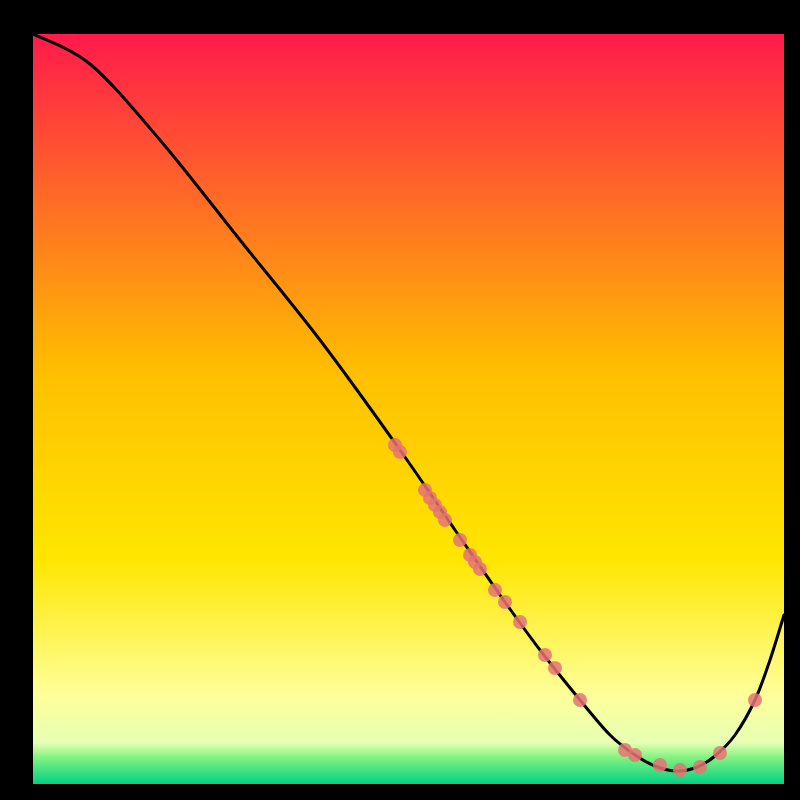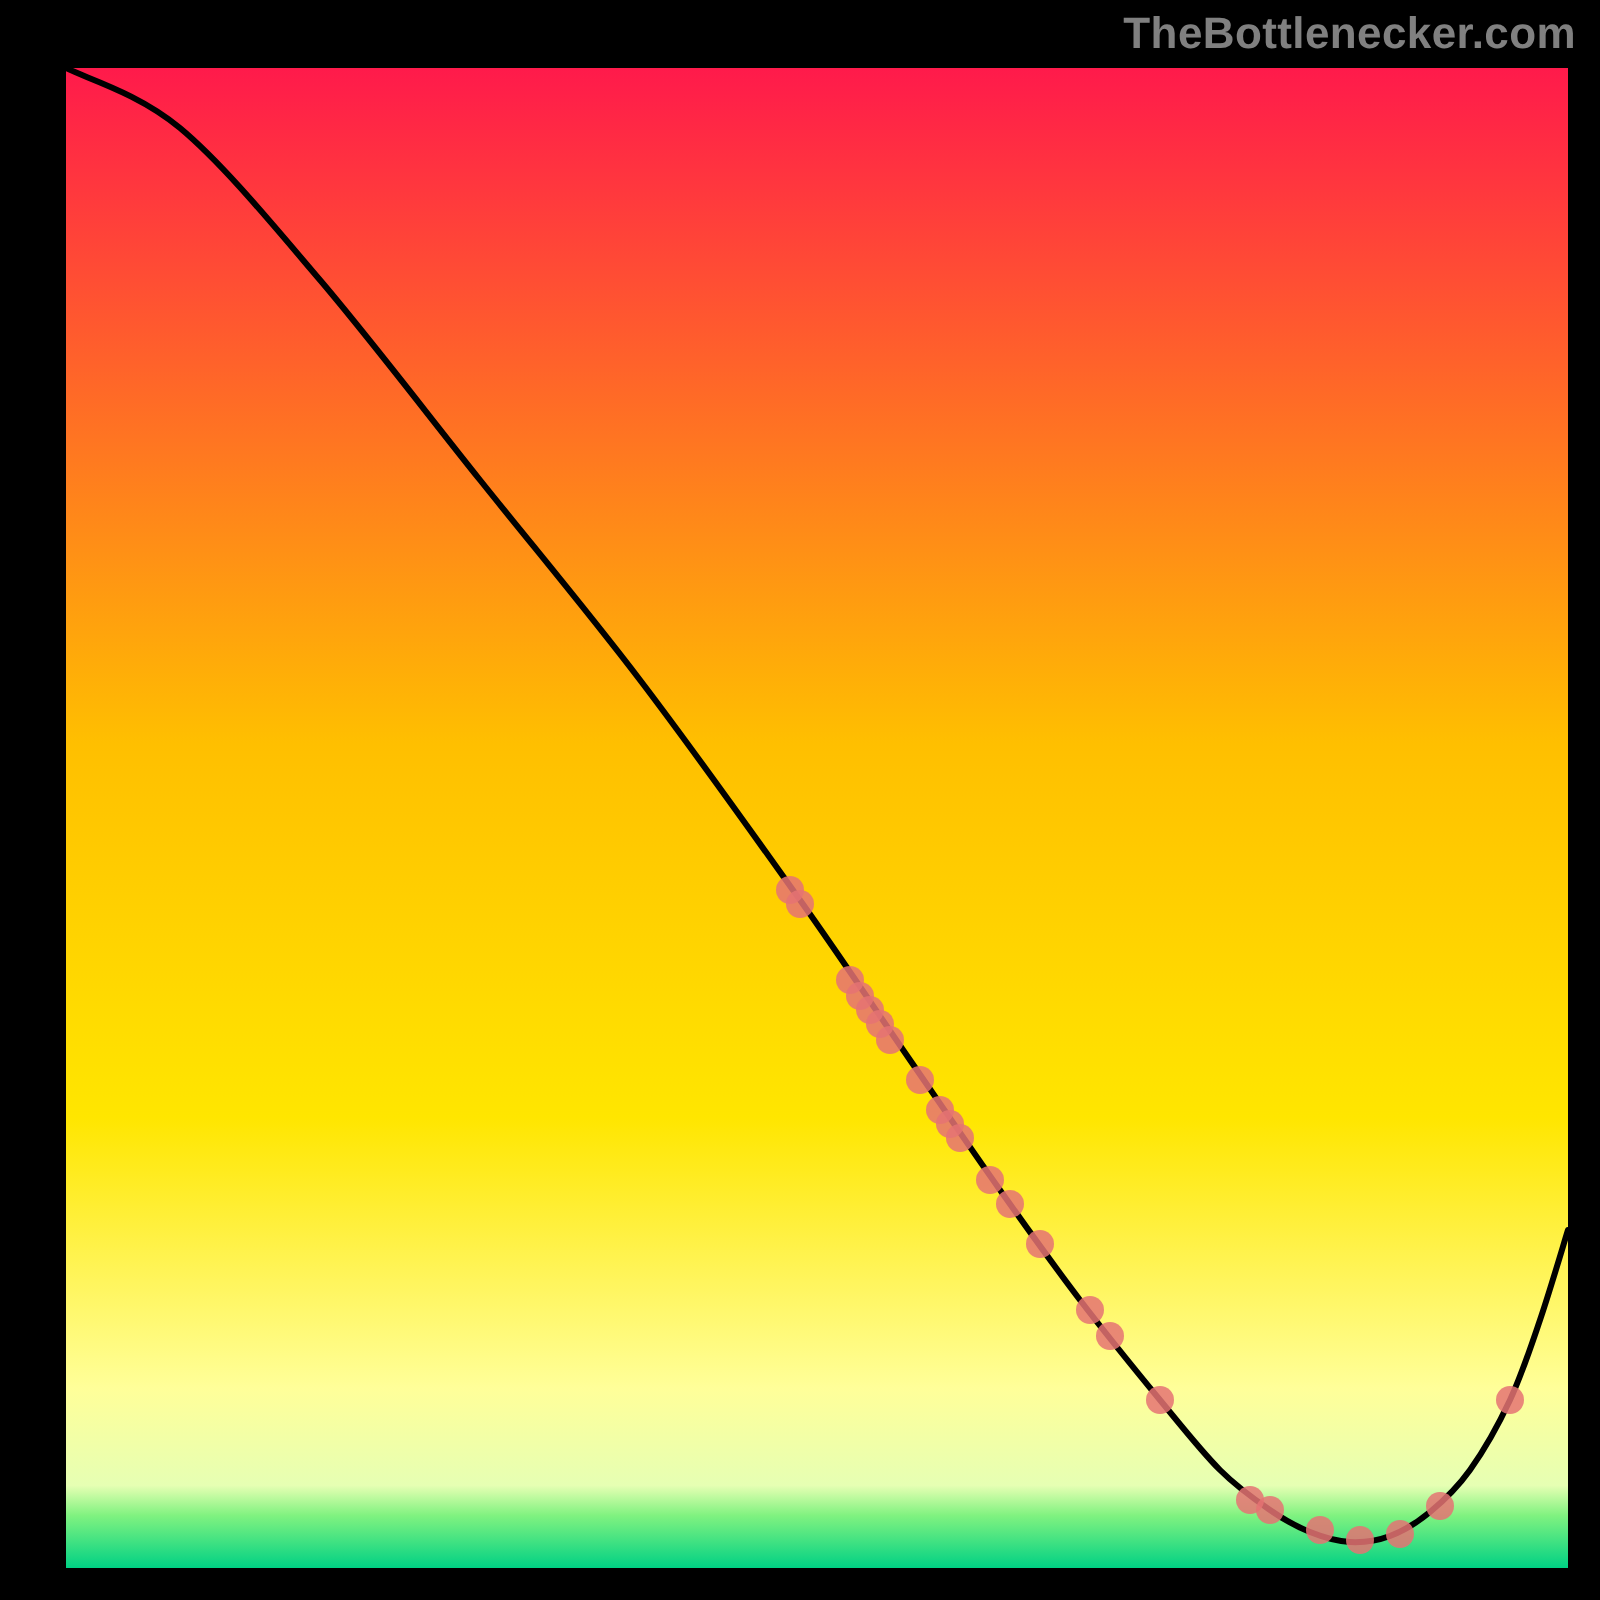--- a/index.html
+++ b/index.html
@@ -32,21 +32,20 @@
     left: 0;
     top: 0;
     width: 800px;
     height: 800px;
   }
 </style>
 </head>
 <body>
 
 <div class="chart-wrap">
-  <div class="attribution">TheBottlenecker.com</div>
   <svg class="plot" viewBox="0 0 800 800">
     <defs>
       <linearGradient id="bg-grad" x1="0" y1="0" x2="0" y2="1">
           <stop offset="0%" stop-color="#ff1a4b"></stop>
           <stop offset="45%" stop-color="#ffbf00"></stop>
           <stop offset="70%" stop-color="#ffe600"></stop>
           <stop offset="88%" stop-color="#ffff99"></stop>
           <stop offset="94.5%" stop-color="#e6ffb3"></stop>
           <stop offset="96.5%" stop-color="#80f280"></stop>
           <stop offset="100%" stop-color="#00d184"></stop>

